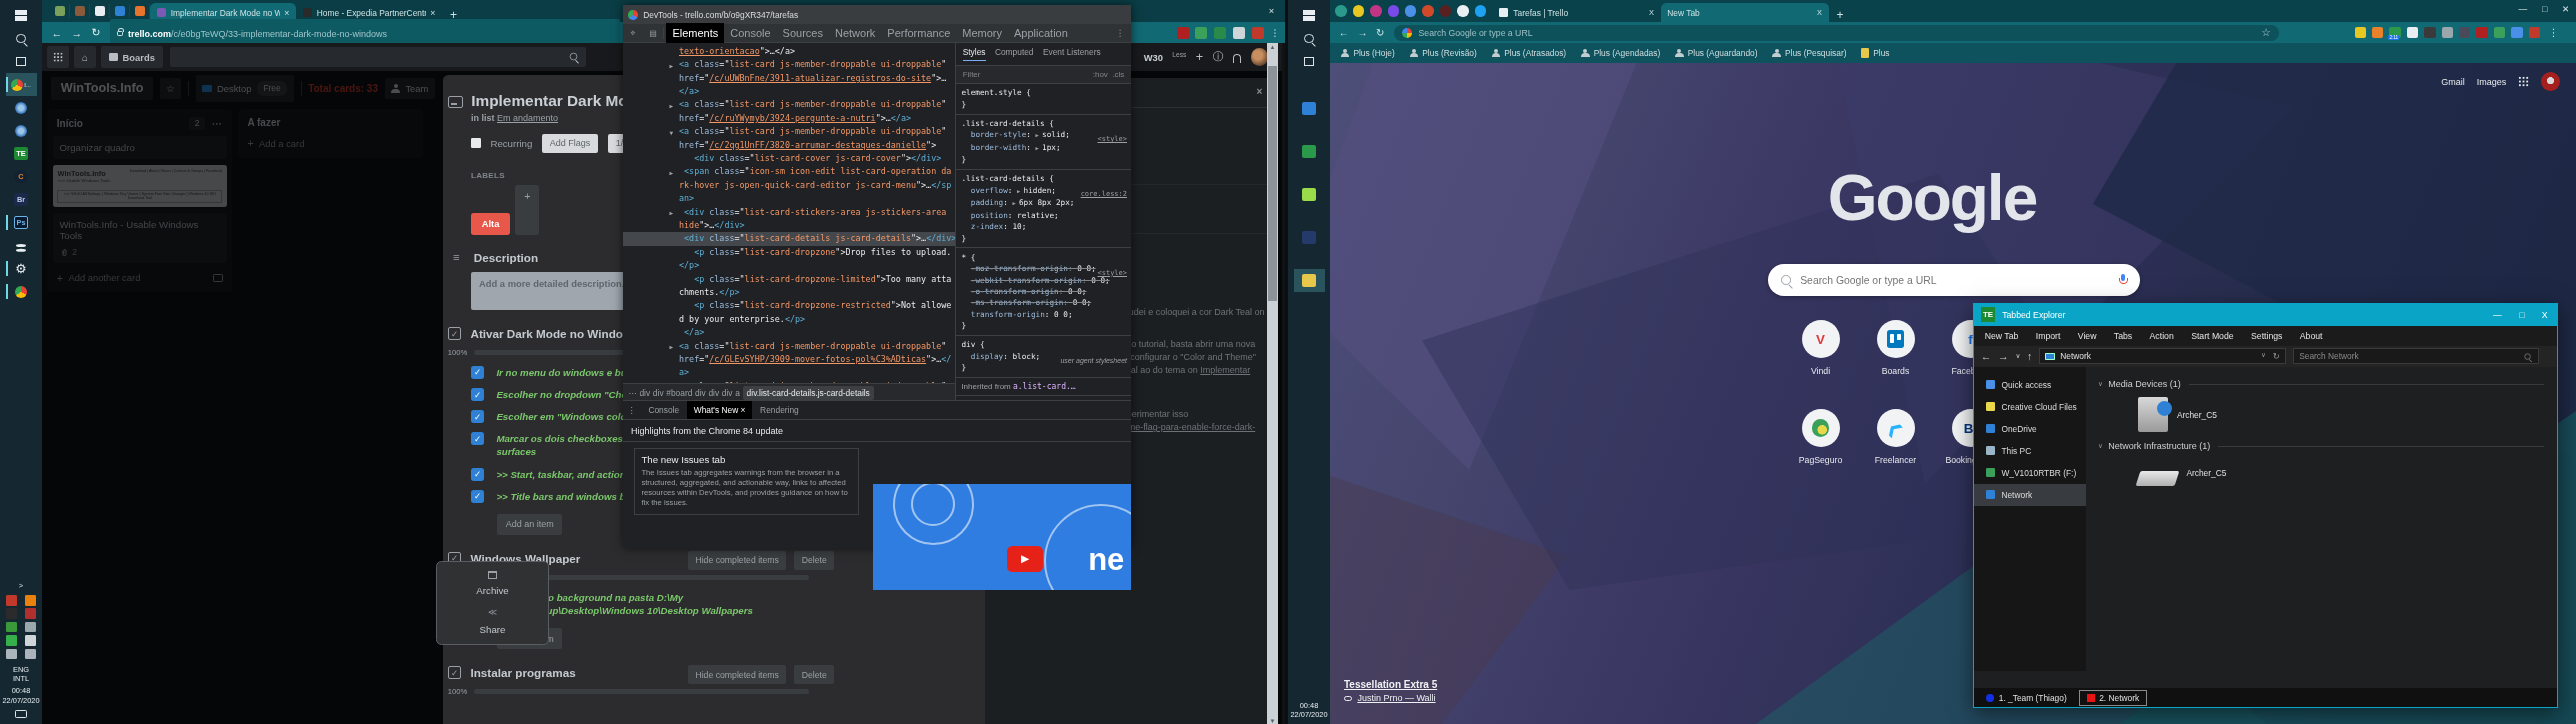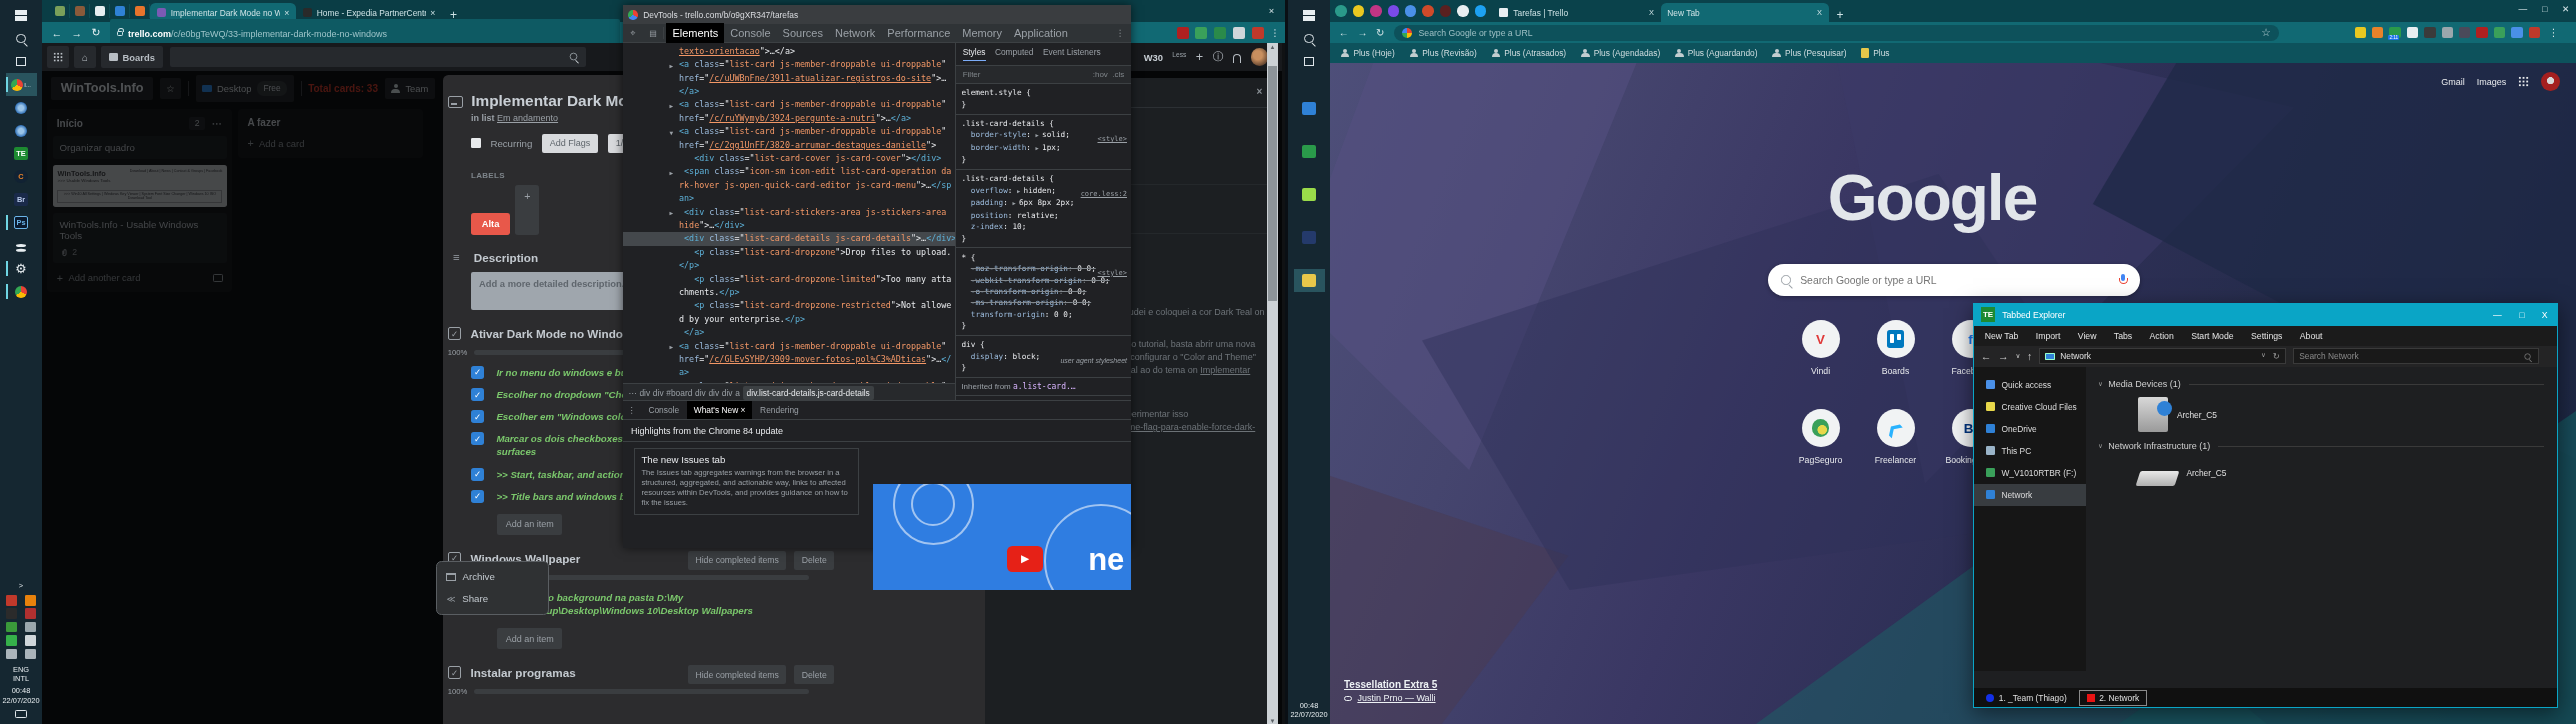--- a/index.html
+++ b/index.html
@@ -158,21 +158,21 @@
   .prog .fill { height:100%; background:#5aac44; }
   .citem { display:flex; gap:12px; padding:8.7px 0 0 28px; }
   .cbox { flex:none; width:13.4px; height:13.4px; background:#2f81d6; border-radius:2.7px; color:#fff; font-size:8.7px;
           display:flex; align-items:center; justify-content:center; }
   .citem .txt { color:#7bc86c; font-weight:bold; font-style:italic; font-size:9.7px; line-height:13.4px; width:310px; }
   .additem { margin:10.7px 0 0 54px; display:inline-block; background:#3a3d40; color:#9aa0a6;
              font-size:9px; padding:5.4px 8.7px; border-radius:2px; }
   
   #actpop { position:absolute; left:394px; top:518px; width:113px; background:#2f3133;
             border:0.7px solid #5a5e62; border-radius:5.4px; padding:4px 0; z-index:12; }
-  #actpop .arow { display:flex; gap:6.7px; align-items:center; padding:5.4px 9.4px; color:#c3c9cf; font-size:9.7px; }
+  #actpop .arow { display:flex; gap:6.7px; align-items:center; padding:5.4px 9.4px; color:#c3c9cf; font-size:9.7px;flex-direction:column; }
   .arch-ico { width:9.4px; height:7.4px; border:1.3px solid #9aa0a6; border-top:2.7px double #9aa0a6; }
   .share-ico { color:#9aa0a6; font-size:8.7px; }
 
   
   #devtools { position:absolute; left:623px; top:5.4px; width:508px; height:543px; background:#202124;
               z-index:20; box-shadow:0 0 9.4px rgba(0,0,0,.6); font-size:8.7px; }
   #dt-title { height:19px; background:#3a3d40; display:flex; align-items:center; gap:5.4px; padding-left:5.4px;
               color:#dadce0; font-size:8.4px; }
   #dt-tabs { height:19px; background:#2f3336; display:flex; align-items:center; color:#9aa0a6;
              border-bottom:0.7px solid #3c4043; }

